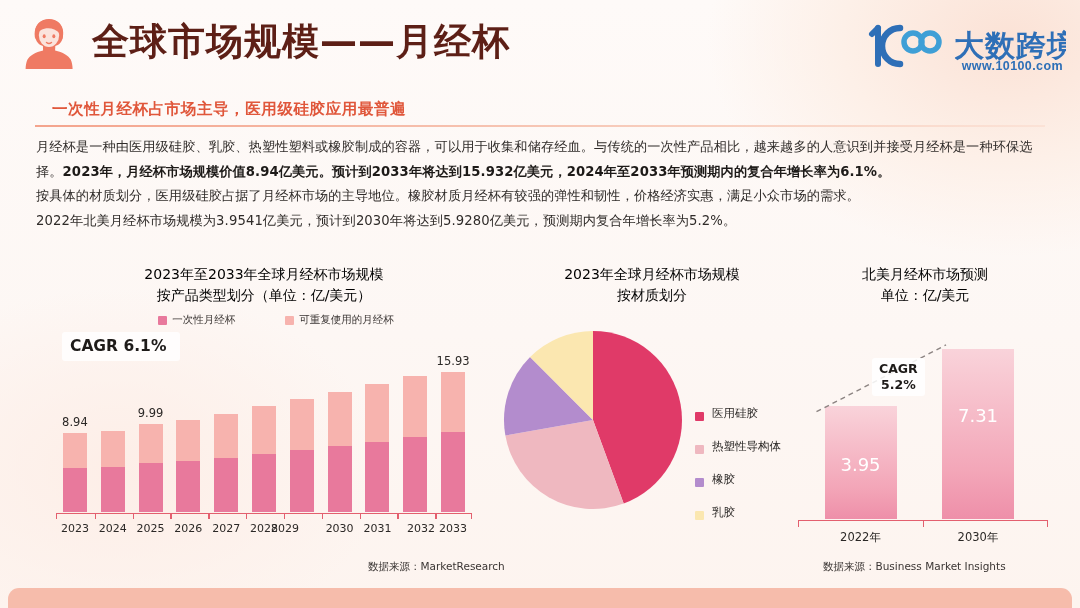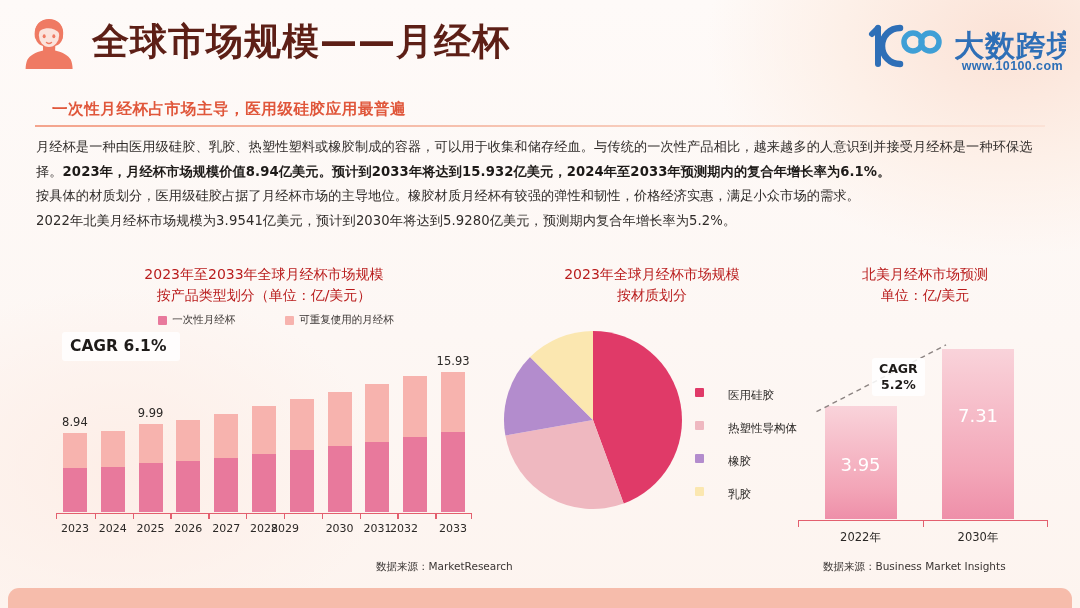--- a/index.html
+++ b/index.html
@@ -47,21 +47,21 @@
   #body-copy { position: absolute; left: 36px; top: 135px; width: 1010px; }
   .para {
     font-size: 13.2px; line-height: 24.5px; color: #2f2b29;
     font-family: "DejaVu Sans", sans-serif;
     letter-spacing: .1px;
   }
   .para b { font-weight: 700; color: #1d1a18; }
 
   
   .chart-title {
-    text-align: center; font-size: 14px; line-height: 21px; color: #b91c1c;
+    text-align: center; font-size: 14px; line-height: 21px; color: #000000;
     font-family: "DejaVu Sans", sans-serif; font-weight: 500;
   }
 
   
   #bar-panel { position: absolute; left: 44px; top: 264px; width: 440px; height: 290px; }
   #bar-legend {
     display: flex; justify-content: center; gap: 26px; margin-top: 7px;
     font-size: 10.5px; color: #3a3533;
   }
   .legend-item { display: flex; align-items: center; gap: 5px; padding-left: 24px; }
@@ -93,21 +93,21 @@
   .x-label {
     position: absolute; transform: translateX(-50%);
     font-size: 11px; color: #2b2826; font-family: "DejaVu Sans", sans-serif;
   }
 
   
   #pie-panel { position: absolute; left: 497px; top: 264px; width: 310px; height: 290px; }
   #pie-svg { position: absolute; left: 6px; top: 66px; }
   #pie-legend { position: absolute; left: 198px; top: 124px; }
   .pie-legend-item {
-    display: flex; align-items: flex-start; gap: 24px; height: 33px;
+    display: flex; align-items: flex-end; gap: 8px; height: 33px;
     font-size: 11.5px; color: #2b2826; font-family: "DejaVu Sans", sans-serif;
   }
   .pie-swatch { width: 9px; height: 9px; border-radius: 1px; display: inline-block; }
 
   
   #na-panel { position: absolute; left: 790px; top: 264px; width: 270px; height: 290px; }
   #na-plot { position: absolute; left: 8px; top: 60px; width: 250px; height: 195px; }
   .na-bar {
     position: absolute; bottom: 0;
     background: linear-gradient(180deg, #f9d3da 0%, #f3a6b8 72%, #ee8fa9 100%);
@@ -135,21 +135,21 @@
   .na-x-label {
     position: absolute; transform: translateX(-50%);
     font-size: 11.5px; color: #2b2826; font-family: "DejaVu Sans", sans-serif;
   }
 
   
   .source-note {
     position: absolute; font-size: 10.5px; color: #3a3533;
     font-family: "DejaVu Sans", sans-serif; white-space: nowrap;
   }
-  #source-left { left: 376px; top: 560px; }
+  #source-left { left: 368px; top: 560px; }
   #source-right { left: 823px; top: 560px; }
 
   
   #footer-bar {
     position: absolute; left: 8px; bottom: 0; width: 1064px; height: 20px;
     background: #f6bcab; border-radius: 11px 11px 0 0;
   }
 </style>
 </head>
 <body>
@@ -270,21 +270,21 @@
   <div id="bar-xlabels">
       <div class="x-label" style="left: 18.9091px;">2023</div>
       <div class="x-label" style="left: 56.7273px;">2024</div>
       <div class="x-label" style="left: 94.5455px;">2025</div>
       <div class="x-label" style="left: 132.364px;">2026</div>
       <div class="x-label" style="left: 170.182px;">2027</div>
       <div class="x-label" style="left: 208px;">2028</div>
       <div class="x-label" style="left: 229px;">2029</div>
       <div class="x-label" style="left: 283.636px;">2030</div>
       <div class="x-label" style="left: 321.455px;">2031</div>
-      <div class="x-label" style="left: 348px;">2032</div>
+      <div class="x-label" style="left: 365px;">2032</div>
       <div class="x-label" style="left: 397.091px;">2033</div>
     </div>
 </div>
 
 <div id="pie-panel">
   <div class="chart-title">2023年全球月经杯市场规模</div>
   <div class="chart-title">按材质划分</div>
   <svg id="pie-svg" width="180" height="180" viewBox="0 0 180 180">
       <path d="M90,90 L90,1 A89,89 0 0 1 120.673220162532,173.5473133311948 Z" fill="#e03a68"></path>
       <path d="M90,90 L120.673220162532,173.5473133311948 A89,89 0 0 1 2.3737742269007214,105.57705224879959 Z" fill="#efb8c0"></path>

